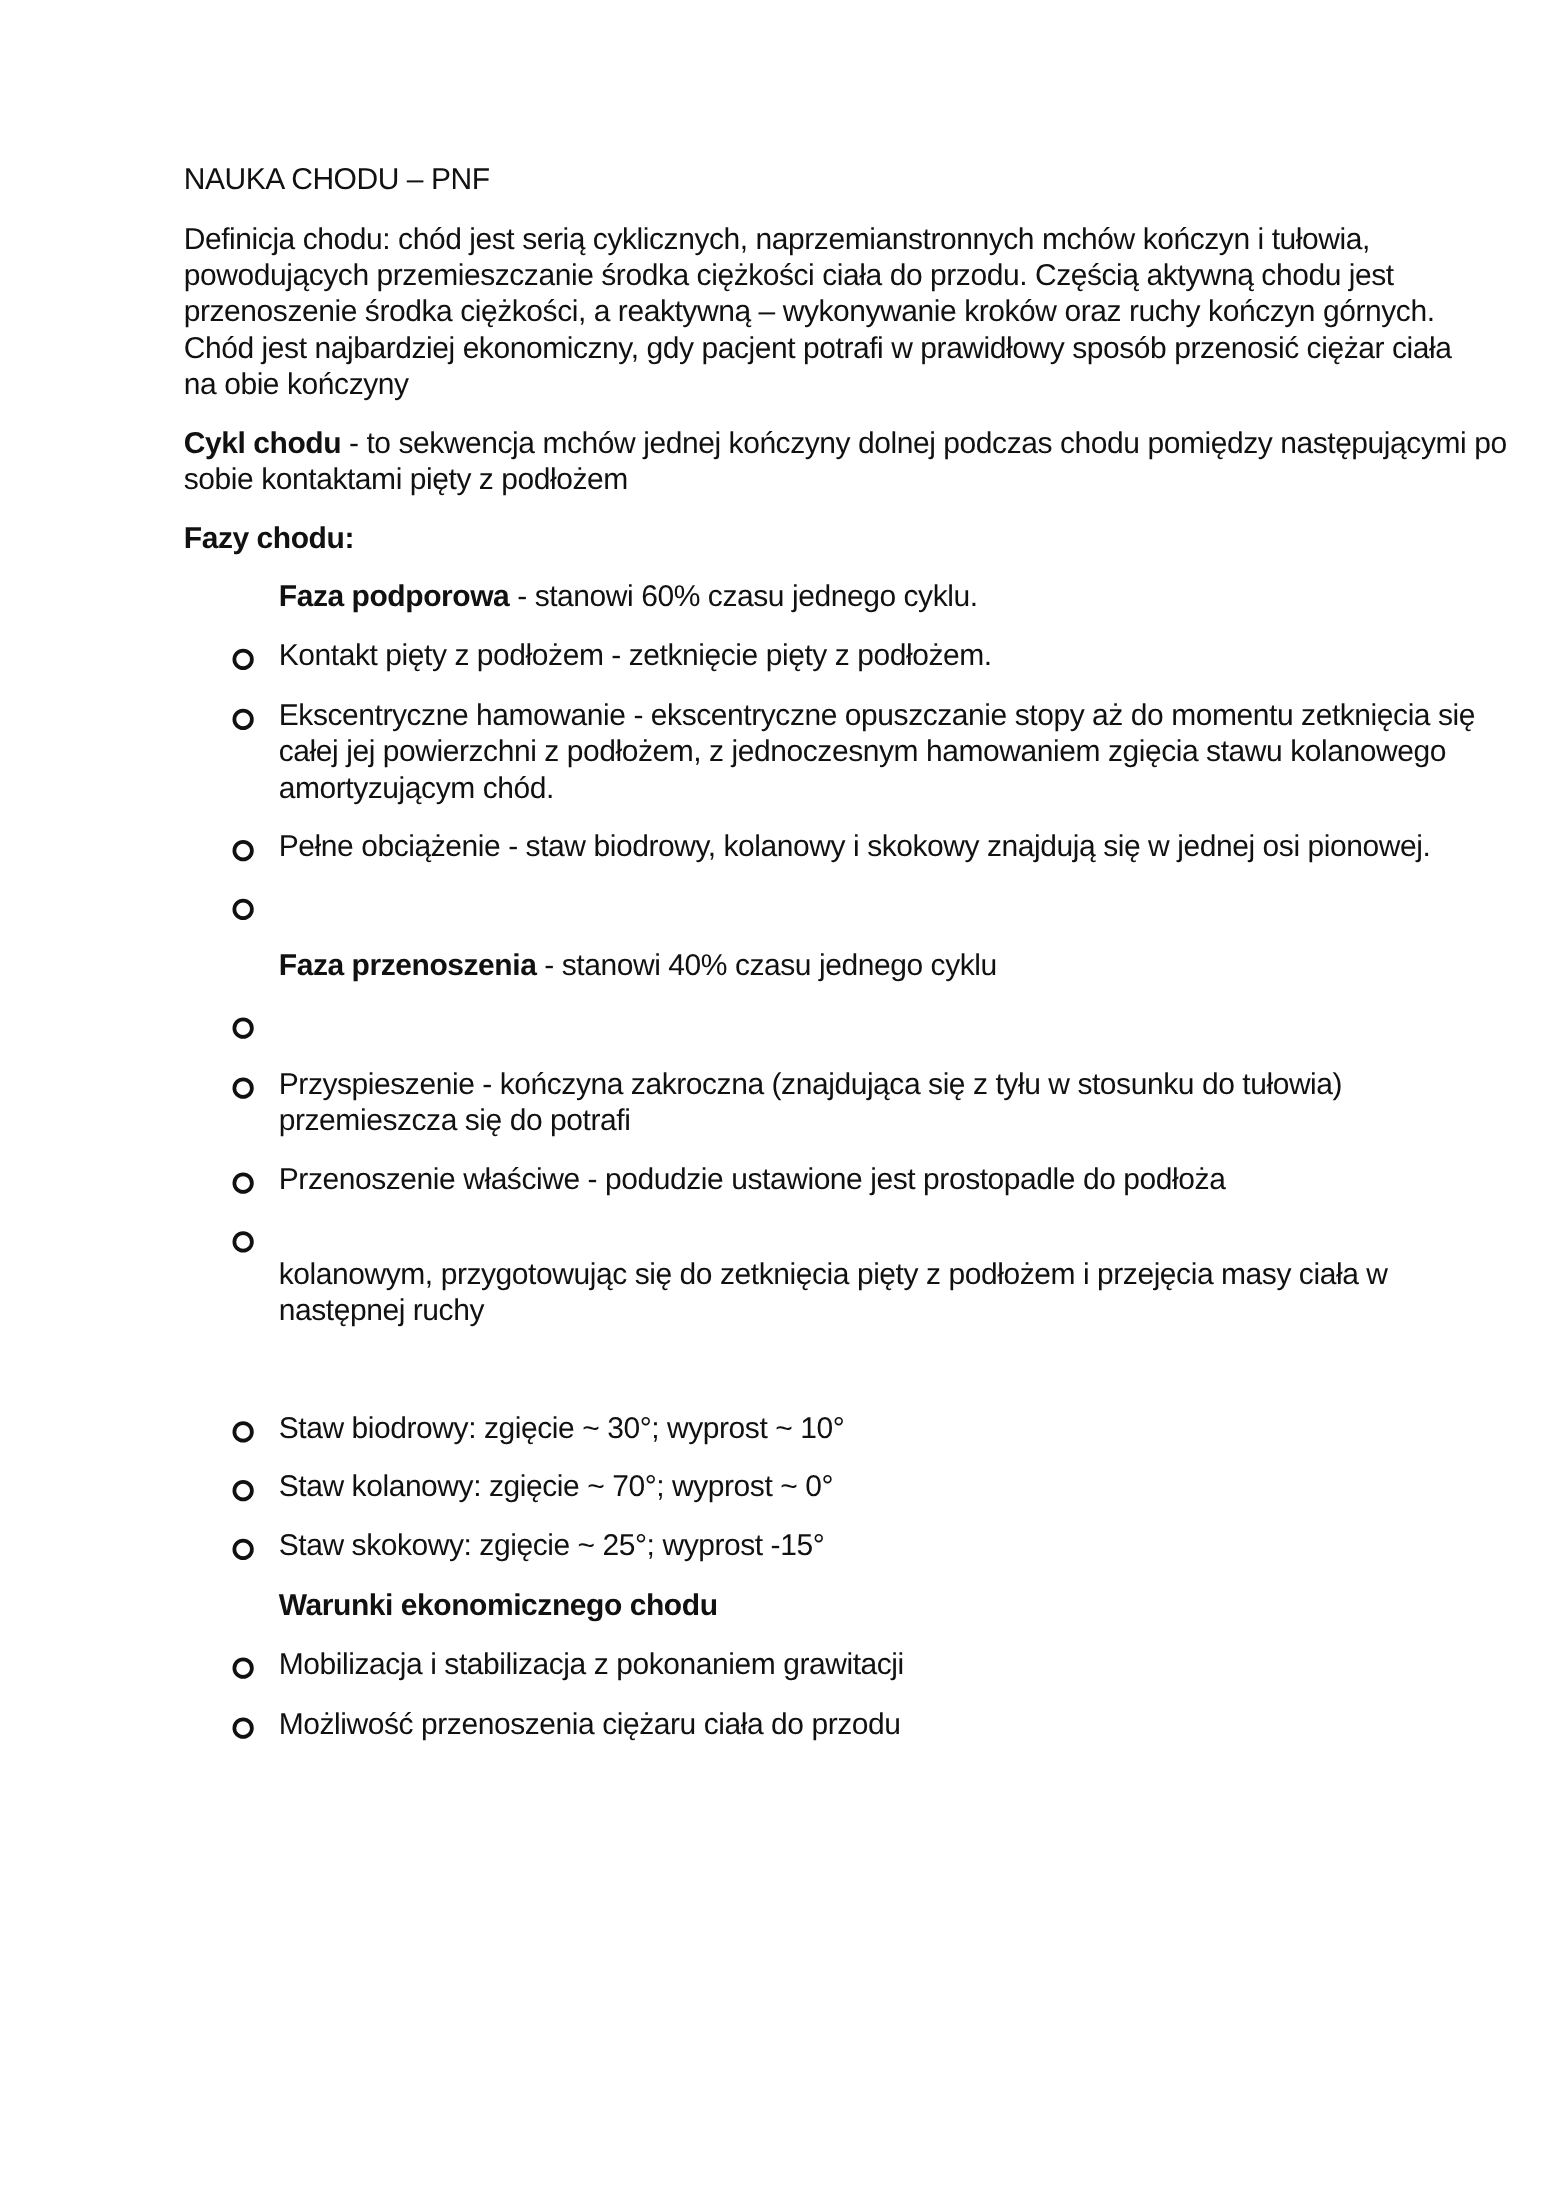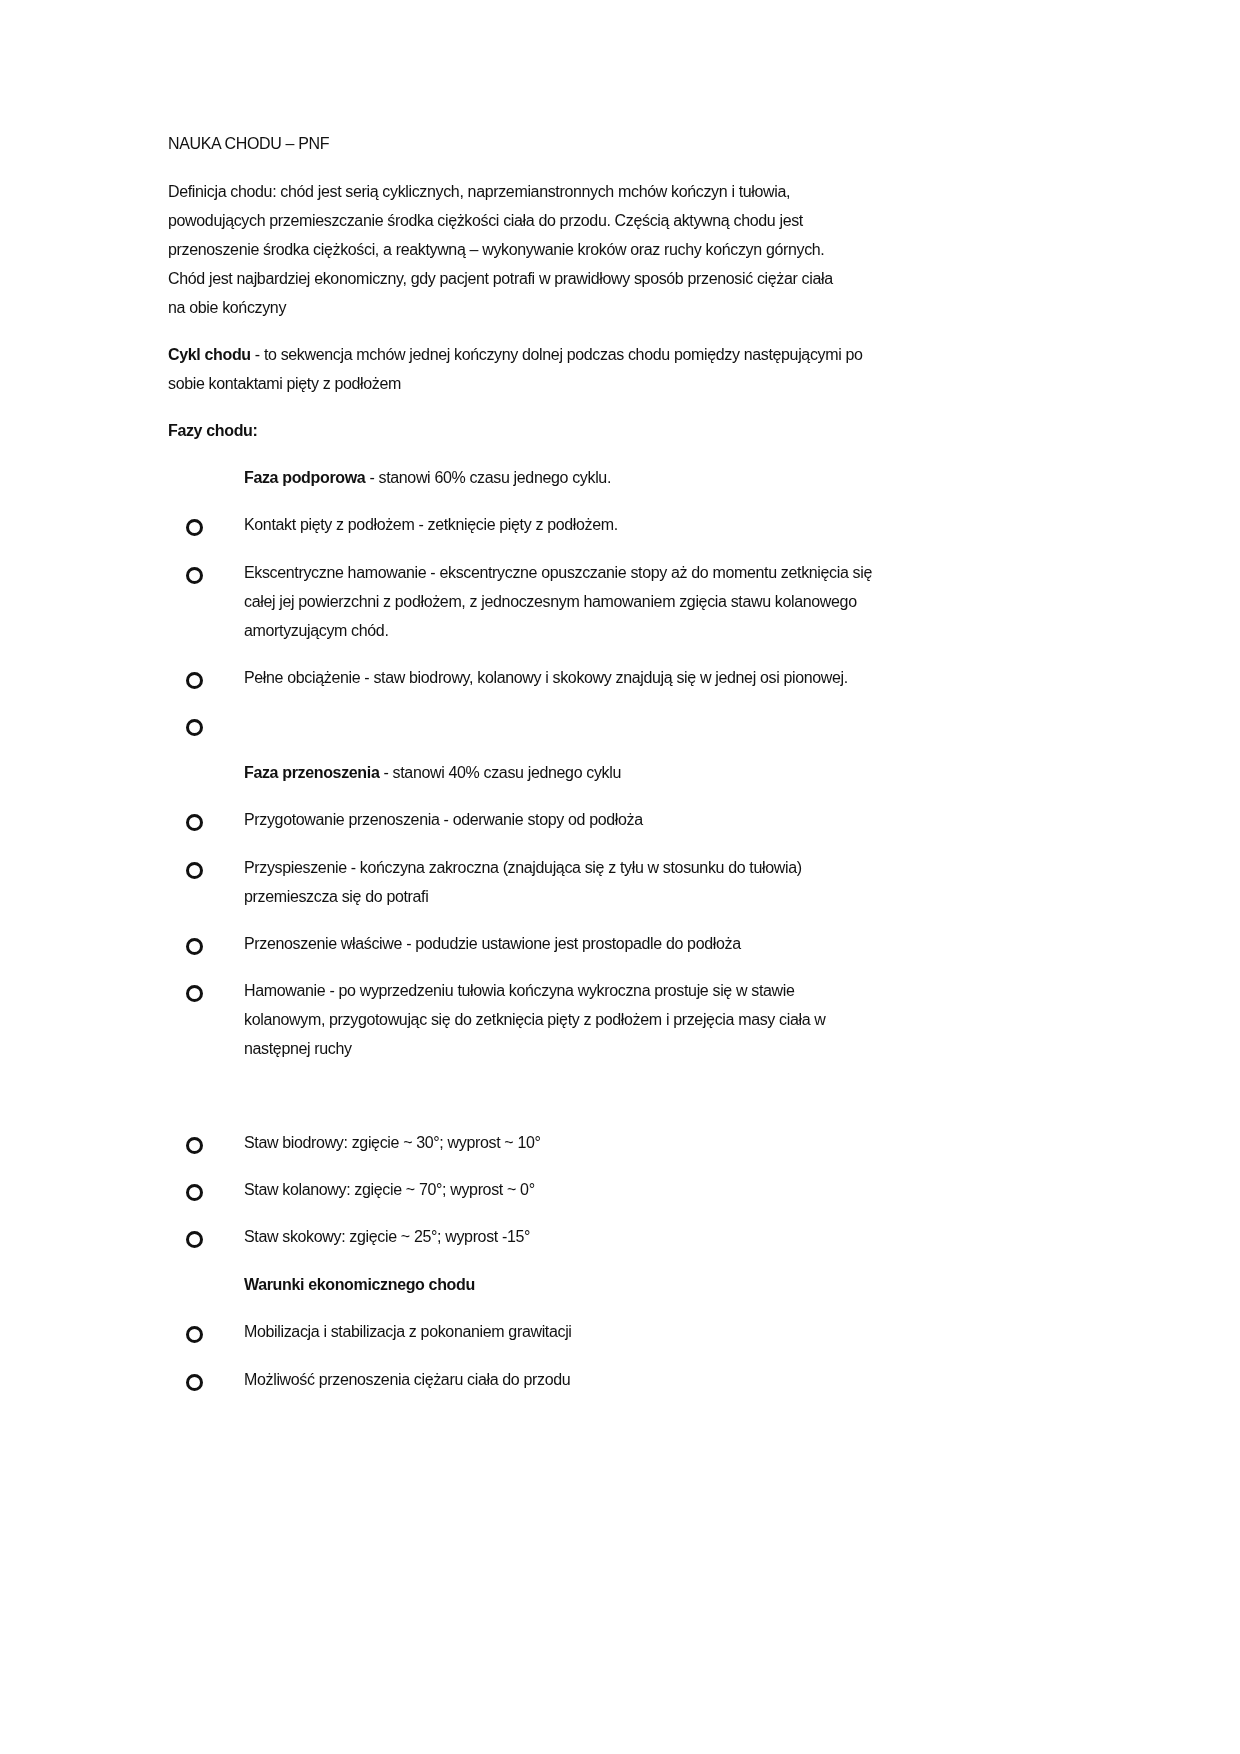--- a/index.html
+++ b/index.html
@@ -1,19 +1,19 @@
 <!DOCTYPE html>
 <html><head>
 <meta charset="utf-8">
 <style>
   html, body { margin: 0; padding: 0; background: #ffffff; }
   body { width: 1240px; height: 1754px; position: relative; overflow: hidden;
          font-family: "Liberation Sans Narrow", "Liberation Sans", sans-serif; color: #111; }
   .page { position: absolute; left: 0; top: 0; width: 1240px; height: 1754px; }
-  .t { position: absolute; white-space: nowrap; font-size: 16px; line-height: 32px; letter-spacing: -0.35px; margin-left: 21px; }
+  .t { position: absolute; white-space: nowrap; font-size: 24px; line-height: 32px; letter-spacing: -0.35px; }
   .p { left: 147px; }
   .ind { left: 223px; }
   b { font-weight: bold; }
   .u { font-weight: bold; }
   .bullet { position: absolute; left: 186px; width: 11px; height: 11px; border: 3.5px solid #111;
             border-radius: 50%; box-sizing: content-box; }
 </style>
 </head>
 <body>
 
@@ -43,31 +43,29 @@
   <div class="t ind" style="top:615px">amortyzującym chód.</div>
 
   <span class="bullet" style="top: 672px;"></span>
   <div class="t ind" style="top:662px">Pełne obciążenie - staw biodrowy, kolanowy i skokowy znajdują się w jednej osi pionowej.</div>
 
   <span class="bullet" style="top: 719px;"></span>
 
   <div class="t ind" style="top:757px"><b>Faza przenoszenia</b><span> - stanowi 40% czasu jednego cyklu</span></div>
 
   <span class="bullet" style="top: 814px;"></span>
-  <div class="t ind" style="top:804px">Przygotowanie przenoszenia - oderwanie stopy od podłoża</div>
 
   <span class="bullet" style="top: 862px;"></span>
   <div class="t ind" style="top:852px">Przyspieszenie - kończyna zakroczna (znajdująca się z tyłu w stosunku do tułowia)</div>
   <div class="t ind" style="top:881px">przemieszcza się do potrafi</div>
 
   <span class="bullet" style="top: 938px;"></span>
   <div class="t ind" style="top:928px">Przenoszenie właściwe - podudzie ustawione jest prostopadle do podłoża</div>
 
   <span class="bullet" style="top: 985px;"></span>
-  <div class="t ind" style="top:975px">Hamowanie - po wyprzedzeniu tułowia kończyna wykroczna prostuje się w stawie</div>
   <div class="t ind" style="top:1004px">kolanowym, przygotowując się do zetknięcia pięty z podłożem i przejęcia masy ciała w</div>
   <div class="t ind" style="top:1033px">następnej ruchy</div>
 
 
   <span class="bullet" style="top: 1137px;"></span>
   <div class="t ind" style="top:1127px">Staw biodrowy: zgięcie ~ 30°; wyprost ~ 10°</div>
 
   <span class="bullet" style="top: 1184px;"></span>
   <div class="t ind" style="top:1174px">Staw kolanowy: zgięcie ~ 70°; wyprost ~ 0°</div>
 

